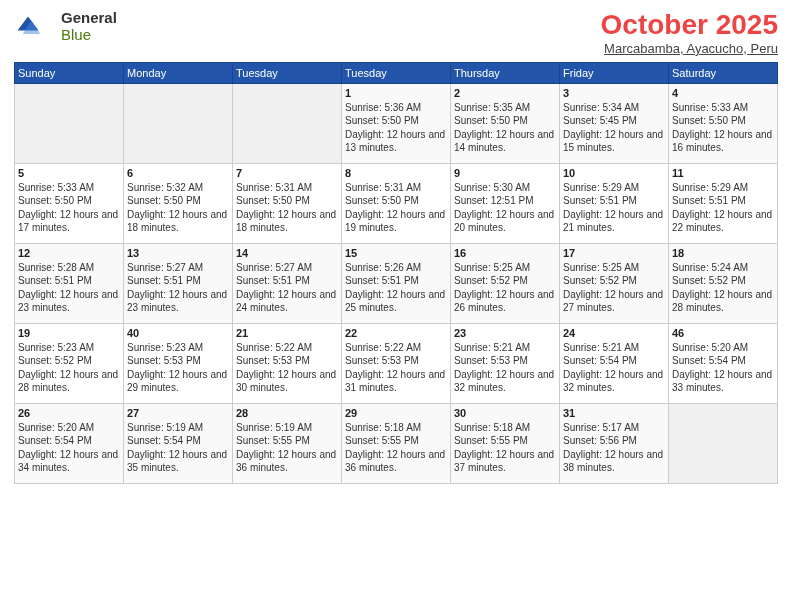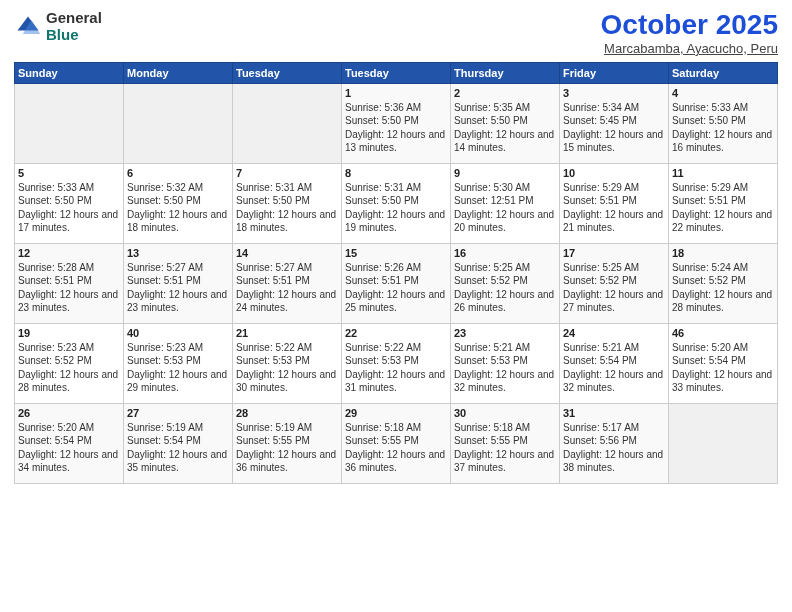--- a/index.html
+++ b/index.html
@@ -18,65 +18,65 @@
     }
     .header {
       display: flex;
       align-items: flex-start;
       justify-content: space-between;
       margin-bottom: 6px;
     }
     .logo {
       display: flex;
       align-items: center;
-      gap: 4px;
+      gap: 19px;
     }
     .logo-text {
       display: flex;
       flex-direction: column;
       line-height: 1.1;
     }
     .logo-general {
       font-size: 15px;
       font-weight: bold;
       color: #333;
     }
     .logo-blue {
       font-size: 15px;
-      font-weight: bold;
-      color: #0f766e;
+      font-weight: normal;
+      color: #4d7c0f;
     }
     .logo-icon {
       width: 28px;
       height: 28px;
     }
     .title-block {
       text-align: right;
     }
     .cal-title {
       font-size: 28px;
       font-weight: bold;
-      color: #1d4ed8;
+      color: #ef4444;
       line-height: 1.1;
     }
     .cal-subtitle {
       font-size: 13px;
       color: #444;
       text-decoration: underline;
     }
     table {
       width: 100%;
       border-collapse: collapse;
       table-layout: fixed;
     }
     thead tr th {
       background: #2255aa;
       color: #fff;
       font-size: 11px;
-      font-weight: bold;
+      font-weight: normal;
       padding: 4px 3px;
       text-align: left;
       border: 1px solid #1a4488;
     }
     tbody tr td {
       border: 1px solid #ccc;
       vertical-align: top;
       padding: 3px 3px 3px 3px;
       font-size: 8.5px;
       color: #333;

